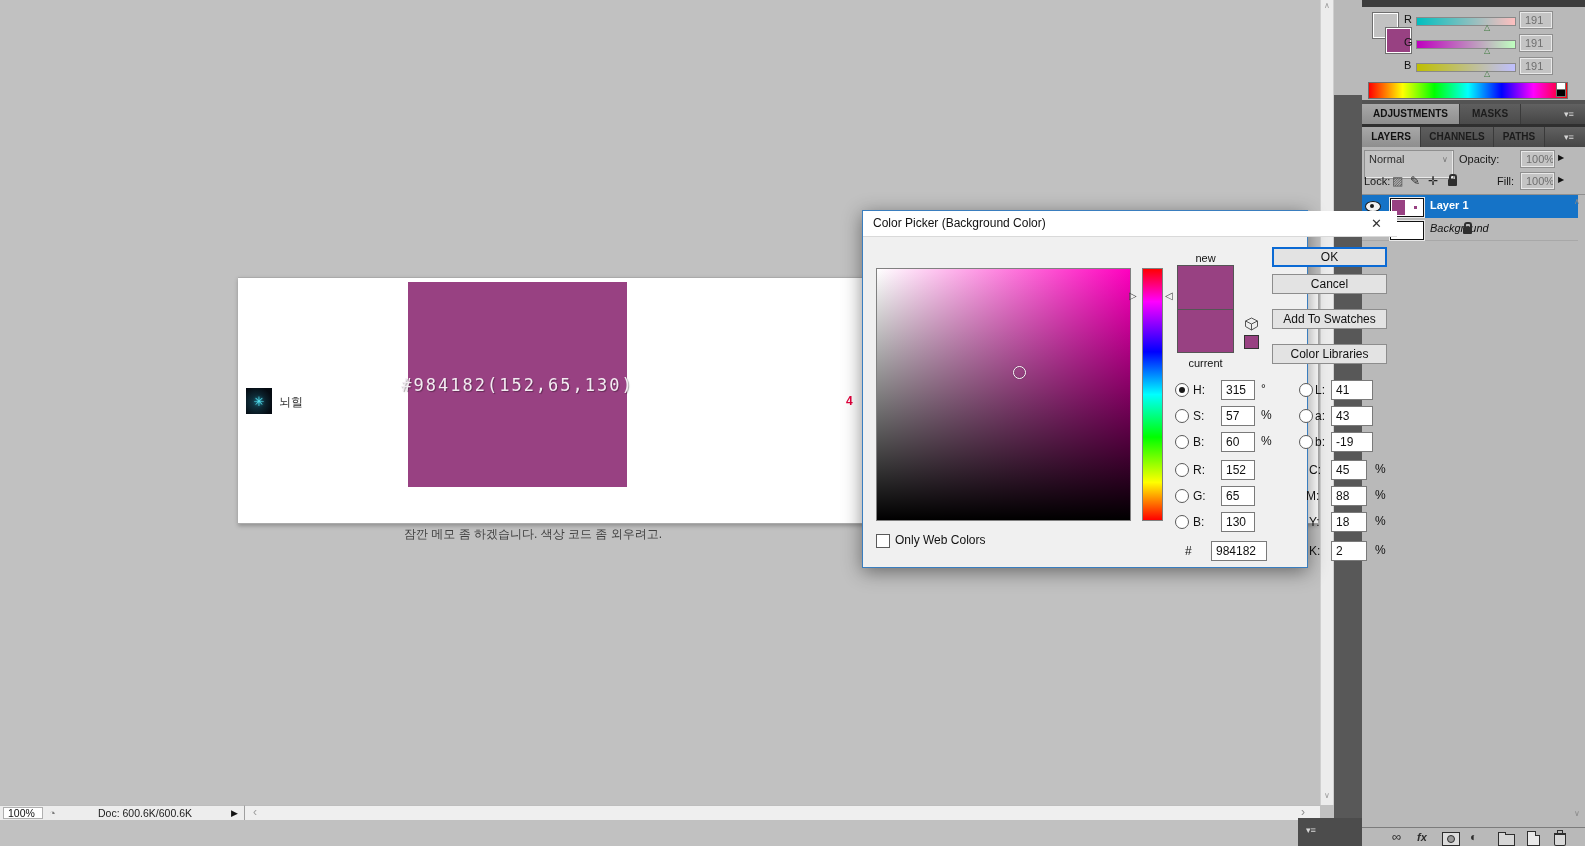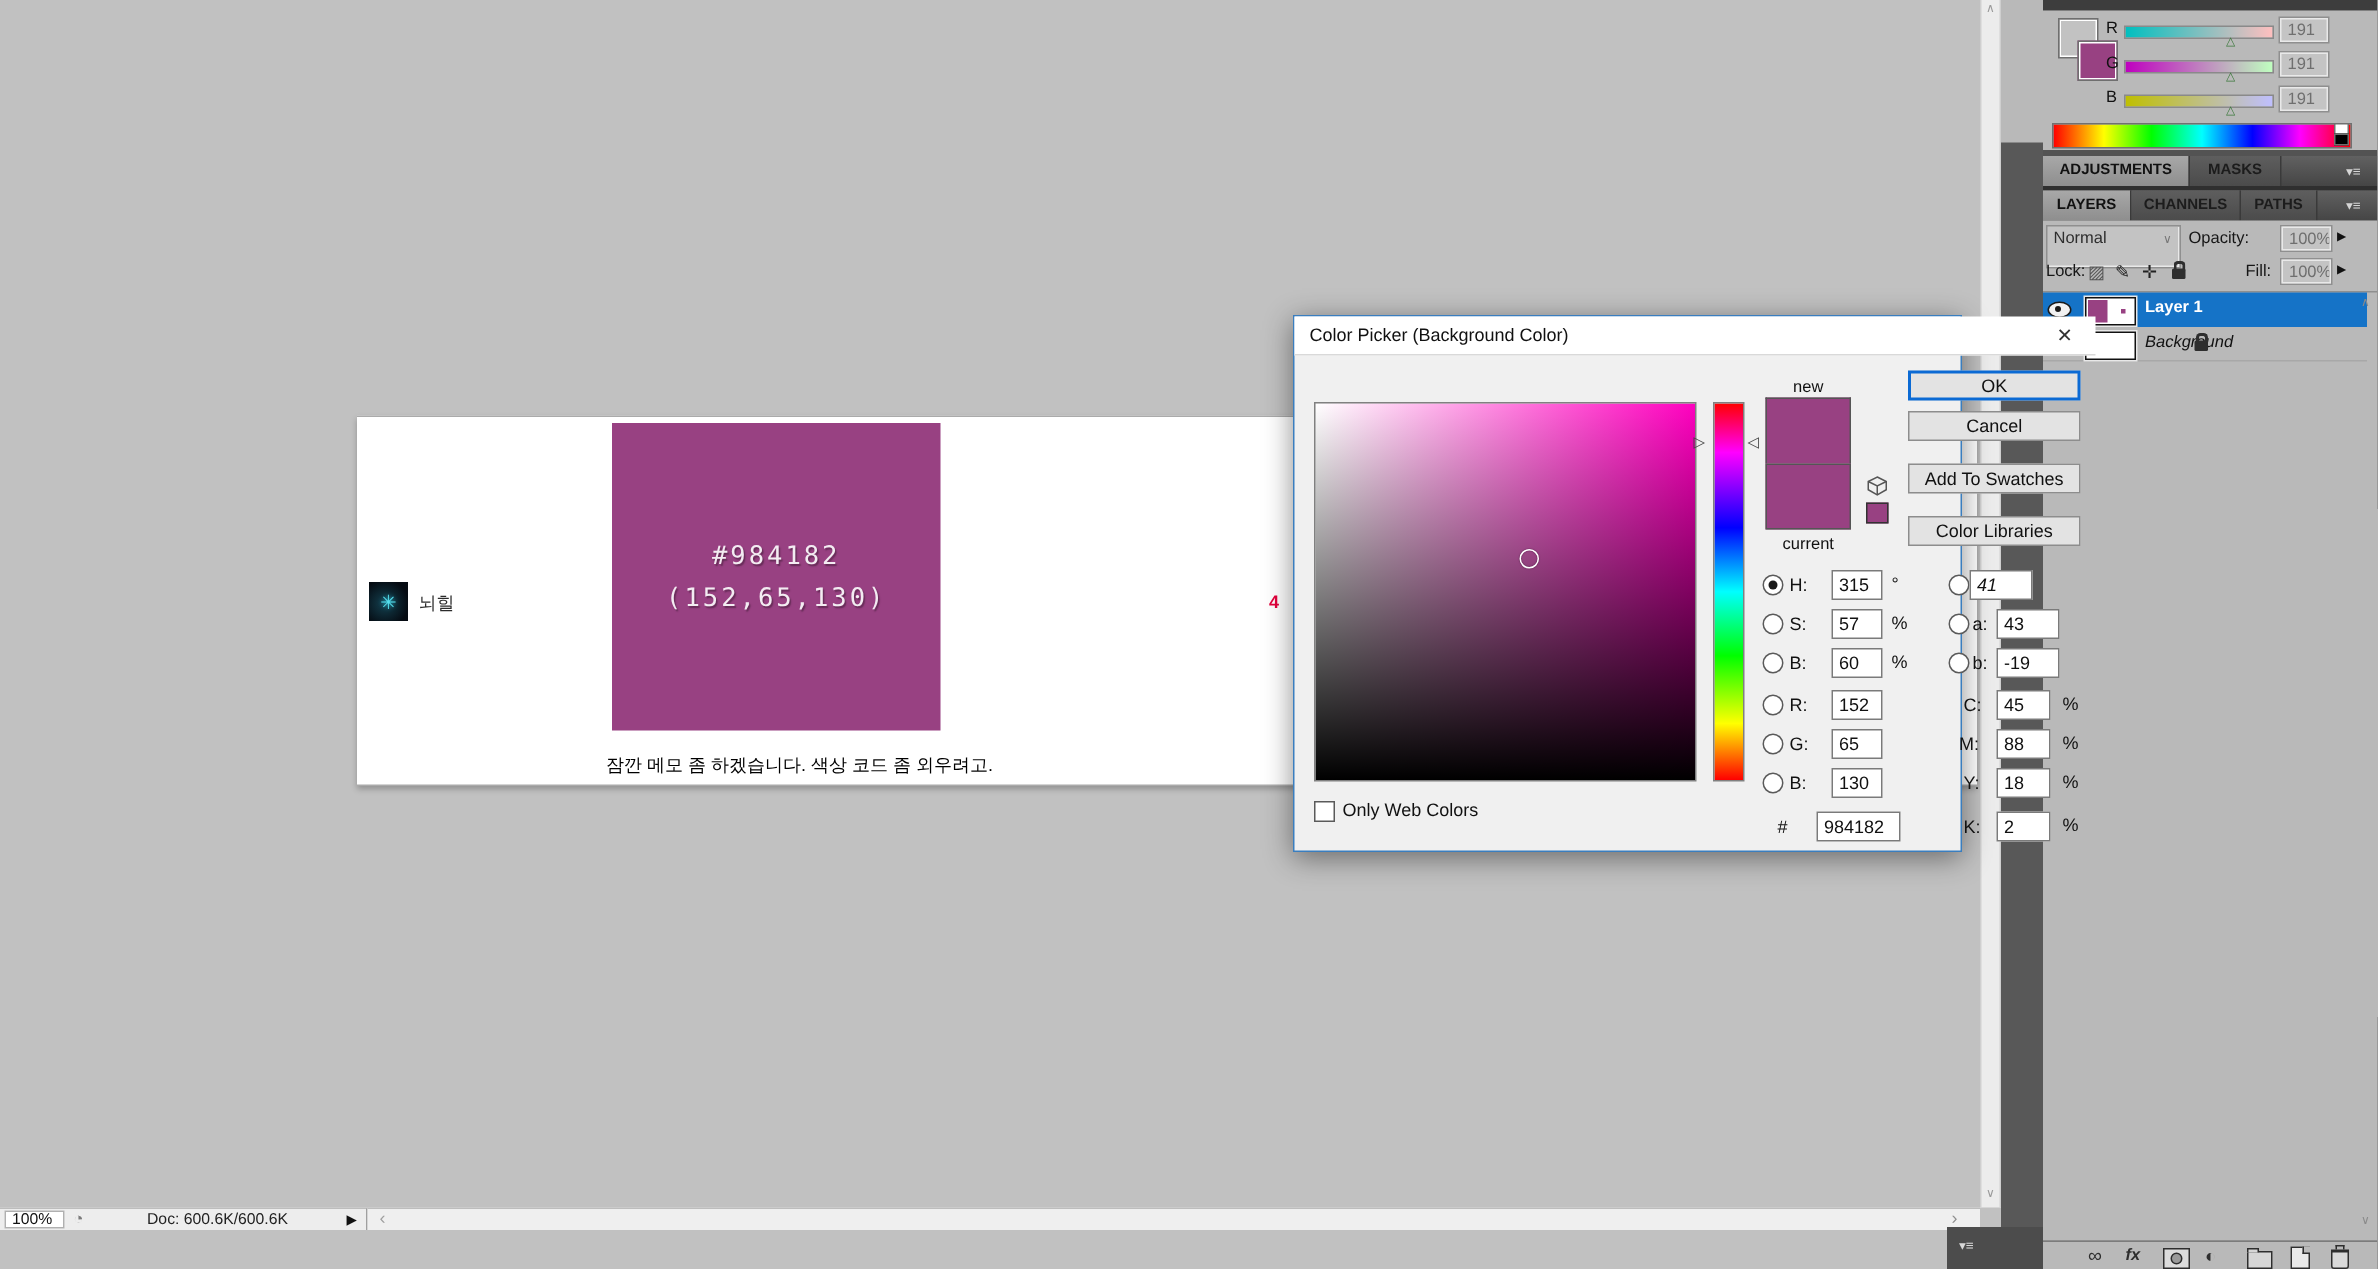--- a/index.html
+++ b/index.html
@@ -41,31 +41,31 @@
 </style>
 </head>
 <body>
 
 <div id="app">
 
   <div class="abs" style="left:0;top:0;width:1320px;height:805px;background:#c1c1c1;"></div>
 
   <div class="abs" style="left:238px;top:277px;width:1080px;height:245px;background:#fff;border-top:1px solid #aaa;border-bottom:1px solid #aaa;box-shadow:0 2px 4px rgba(0,0,0,0.25);"></div>
 
-  <div class="abs" style="left:408px;top:282px;width:219px;height:205px;background:#984182;display:flex;flex-direction:column;align-items:center;justify-content:center;">
+  <div class="abs" style="left:408px;top:282px;width:219px;height:205px;background:#984182;display:flex;flex-direction:row;align-items:center;justify-content:center;">
     <div class="txt" style="font:17px 'DejaVu Sans Mono',monospace;letter-spacing:2px;color:#f3ecf2;text-shadow:1px 1px 1px rgba(0,0,0,0.35);line-height:28px;">#984182</div>
     <div class="txt" style="font:17px 'DejaVu Sans Mono',monospace;letter-spacing:2px;color:#f3ecf2;text-shadow:1px 1px 1px rgba(0,0,0,0.35);line-height:28px;">(152,65,130)</div>
   </div>
 
   <div class="abs" style="left:246px;top:388px;width:26px;height:26px;background:radial-gradient(circle at 40% 55%,#14404f,#050b12 75%);display:flex;align-items:center;justify-content:center;">
     <span style="color:#55e0ee;font-size:13px;text-shadow:0 0 3px #2bbcd4;">✳</span>
   </div>
   <div class="abs txt" style="left:279px;top:394px;font-size:12px;color:#2b2b2b;">뇌힐</div>
 
-  <div class="abs txt" style="left:404px;top:502px;font-size:12px;color:#000000;">잠깐 메모 좀 하겠습니다. 색상 코드 좀 외우려고.</div>
+  <div class="abs txt" style="left:404px;top:526px;font-size:12px;color:#404040;">잠깐 메모 좀 하겠습니다. 색상 코드 좀 외우려고.</div>
 
   <div class="abs txt" style="left:846px;top:394px;font-size:12px;font-weight:bold;color:#e4003c;">4</div>
 
   <div class="abs" style="left:1320px;top:0;width:14px;height:805px;background:#ececec;border-left:1px solid #cfcfcf;border-right:1px solid #cfcfcf;box-sizing:border-box;">
     <span class="abs" style="left:3px;top:1px;font-size:8px;color:#9a9a9a;">∧</span>
     <span class="abs" style="left:3px;top:791px;font-size:8px;color:#9a9a9a;">∨</span>
   </div>
 
   <div class="abs" style="left:1334px;top:0;width:28px;height:846px;background:#585858;">
     <div class="abs" style="left:0;top:0;width:28px;height:95px;background:#b9b9b9;"></div>
@@ -246,21 +246,21 @@
 
     <span class="radio abs" style="left:312px;top:304px;"></span>
     <span class="abs txt" style="left:330px;top:304px;font-size:12px;color:#111;">B:</span>
     <input class="dbox" readonly="" style="left: 358px; top: 301px; width: 34px; height: 20px;" value="130">
 
     <span class="abs txt" style="left:322px;top:333px;font-size:12px;color:#111;">#</span>
     <input class="dbox" readonly="" style="left: 348px; top: 330px; width: 56px; height: 20px;" value="984182">
 
     <span class="radio abs" style="left:436px;top:172px;"></span>
     <span class="abs txt" style="left:452px;top:172px;font-size:12px;color:#111;">L:</span>
-    <input class="dbox" readonly="" style="left: 450px; top: 169px; width: 42px; height: 20px; font-style: italic;" value="41">
+    <input class="dbox" readonly="" style="left: 468px; top: 169px; width: 42px; height: 20px;" value="41">
 
     <span class="radio abs" style="left:436px;top:198px;"></span>
     <span class="abs txt" style="left:452px;top:198px;font-size:12px;color:#111;">a:</span>
     <input class="dbox" readonly="" style="left: 468px; top: 195px; width: 42px; height: 20px;" value="43">
 
     <span class="radio abs" style="left:436px;top:224px;"></span>
     <span class="abs txt" style="left:452px;top:224px;font-size:12px;color:#111;">b:</span>
     <input class="dbox" readonly="" style="left: 468px; top: 221px; width: 42px; height: 20px;" value="-19">
 
     <span class="abs txt" style="left:446px;top:252px;font-size:12px;color:#111;">C:</span>

